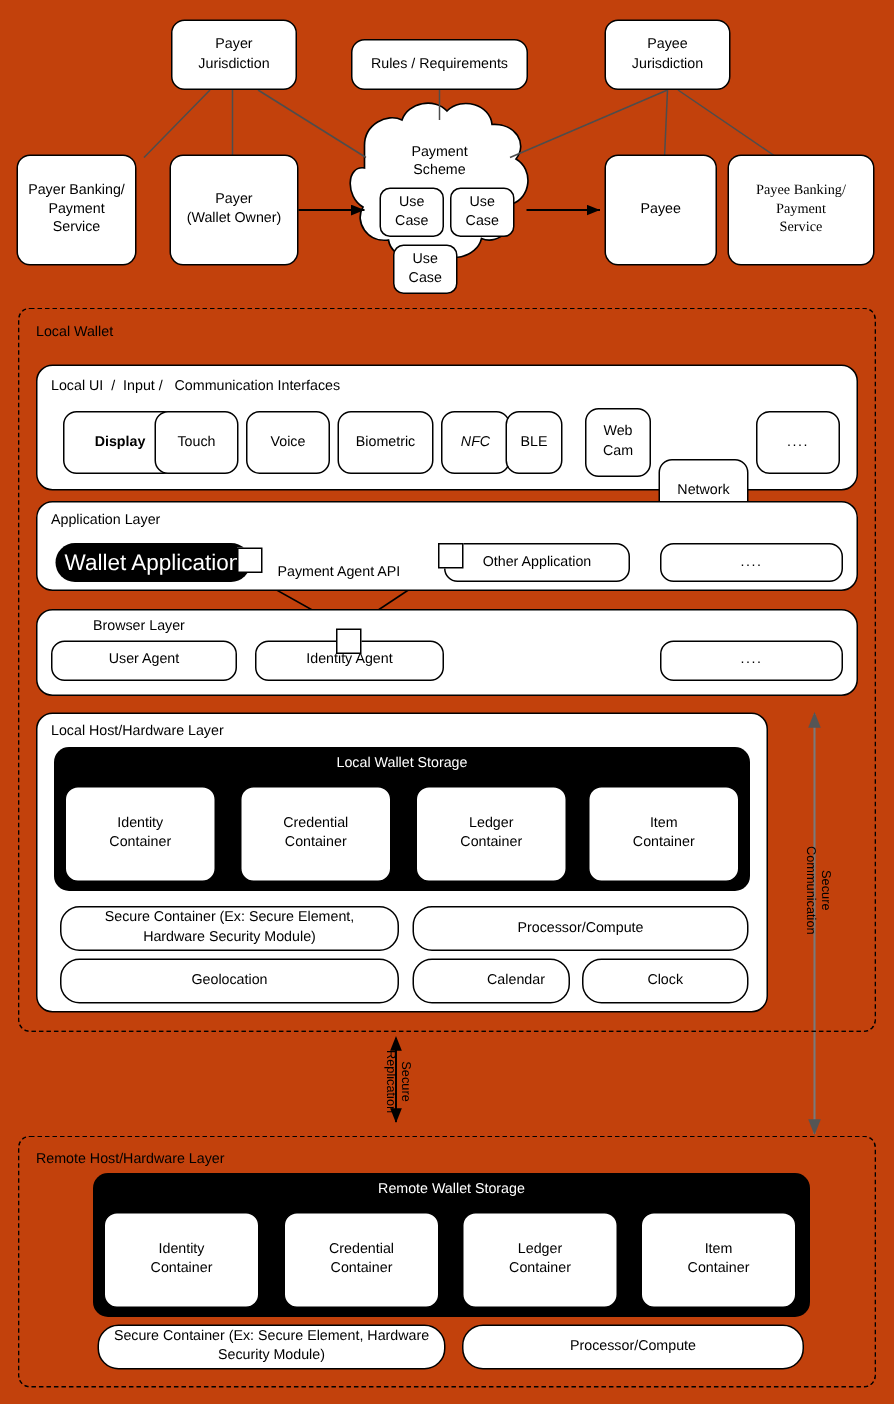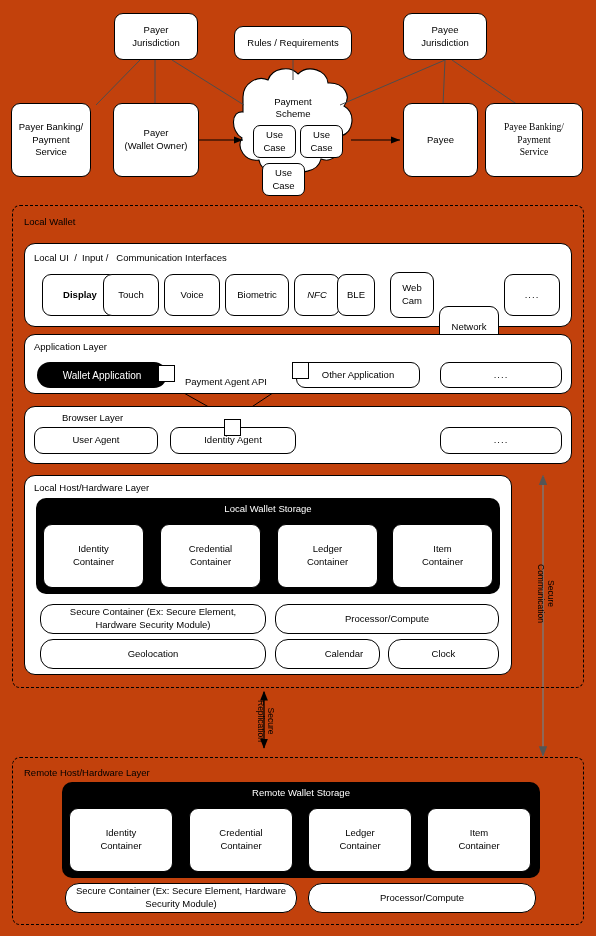--- a/index.html
+++ b/index.html
@@ -70,21 +70,21 @@
   }
   .pill-black{
     position:absolute;
     box-sizing:border-box;
     background:#000000;
     border-radius:13px;
     color:#ffffff;
     display:flex;
     align-items:center;
     justify-content:center;
-    font-size:10px;
+    font-size:15px;
   }
   .connsq{
     position:absolute;
     box-sizing:border-box;
     background:#ffffff;
     border:1px solid #000000;
     width:17px; height:17px;
   }
   .rotlabel{
     position:absolute;

